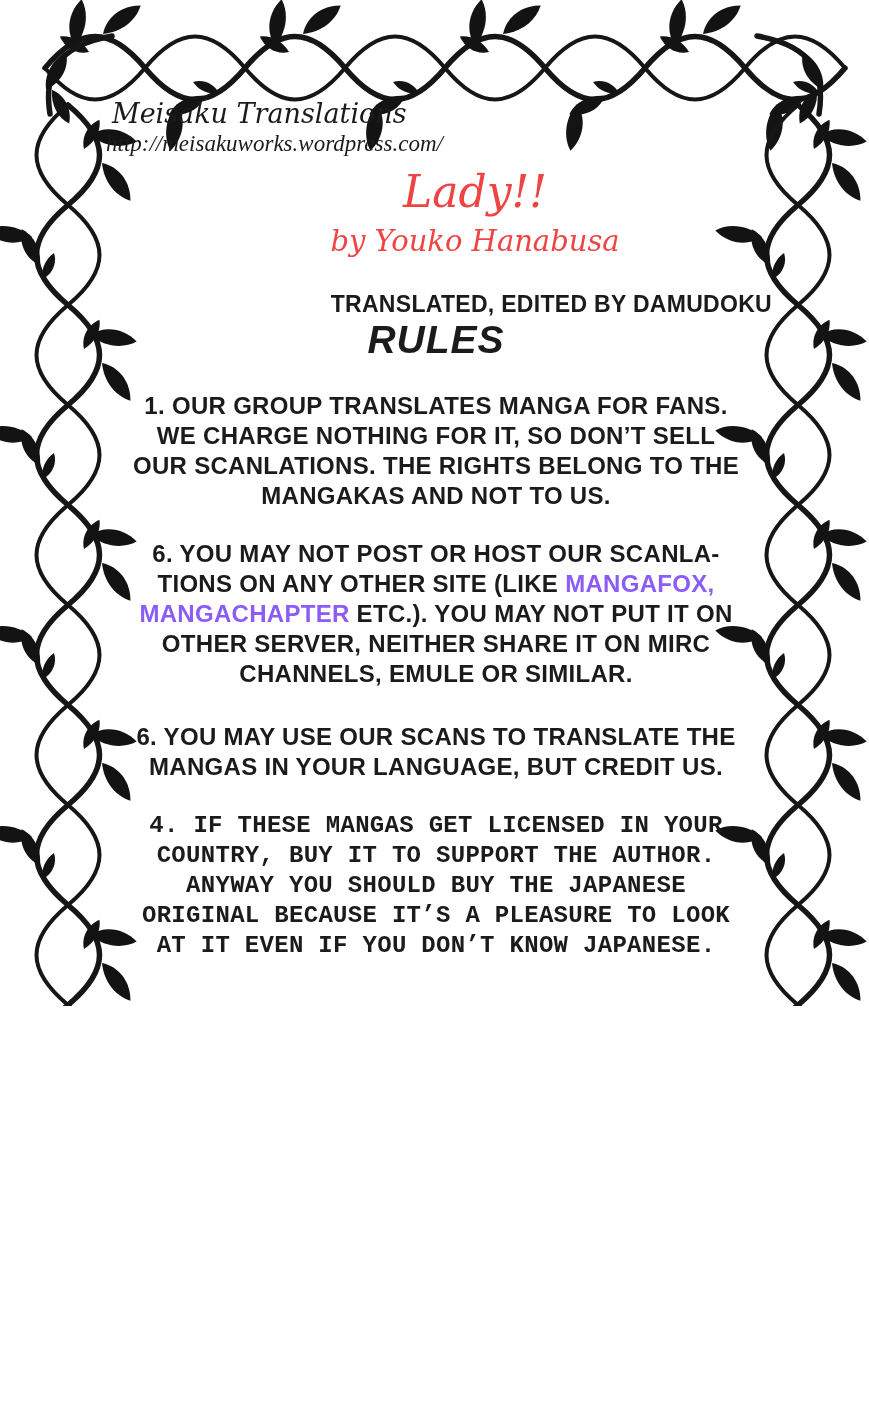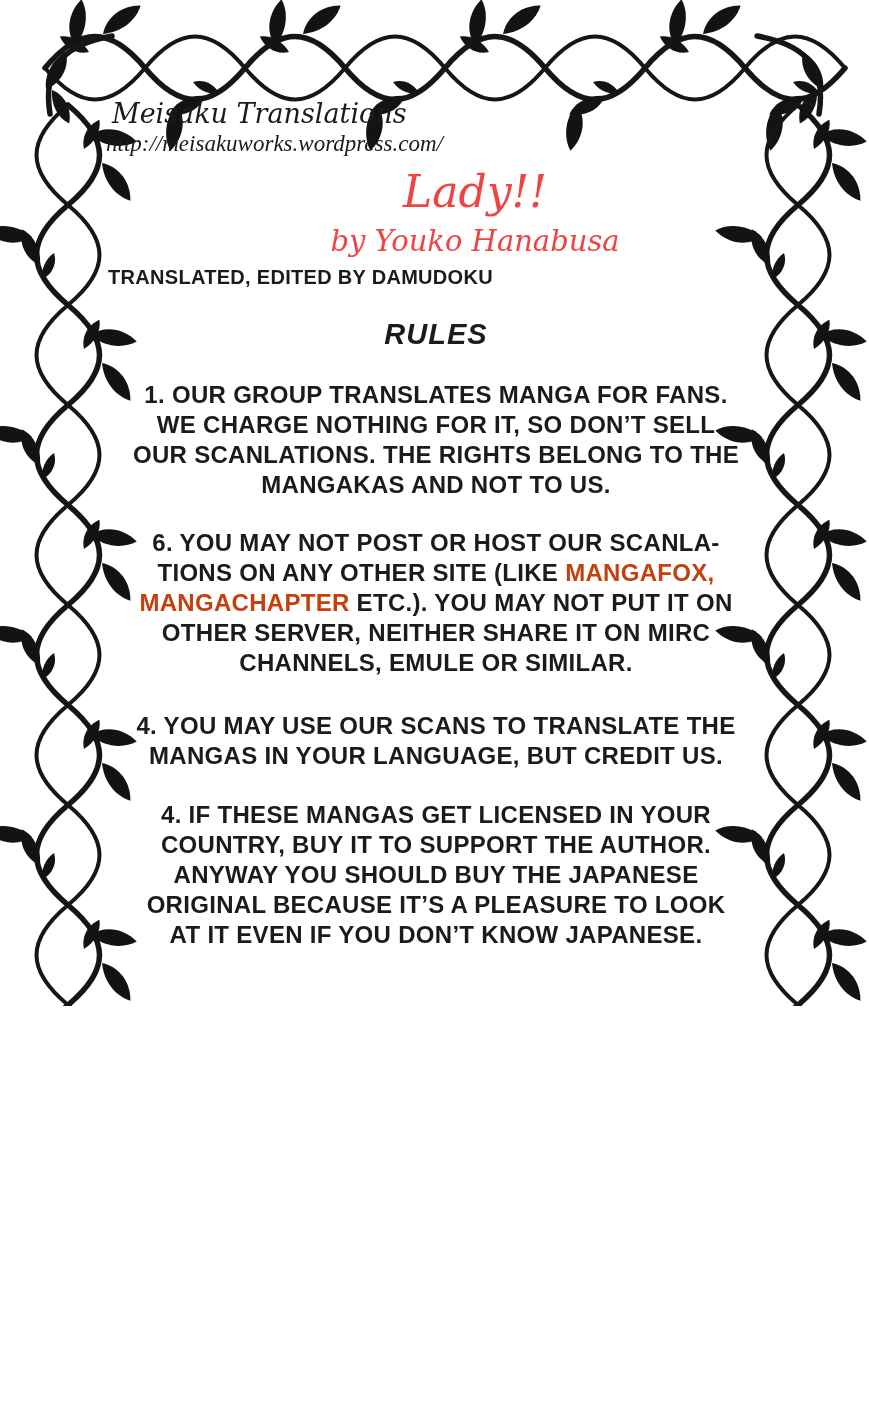--- a/index.html
+++ b/index.html
@@ -29,45 +29,44 @@
   .comic  { font-family:"Liberation Sans", sans-serif; font-weight:700; letter-spacing:0.3px; }
 
   .group-name { font-size:27px; line-height:31px; padding-left:12px; }
   .group-url  { font-size:23px; line-height:29px; padding-left:6px; }
 
   .title-block { text-align:center; padding-left:78px; margin-top:10px; color:#ef4444; }
   .manga-title  { font-size:44px; line-height:48px; }
   .manga-byline { font-size:29px; line-height:50px; }
 
   .volume { text-align:center; font-size:27px; margin-top:44px; }
-  .staff  { text-align:left; font-size:20px; padding-left:8px; }
+  .staff  { text-align:right; font-size:23px; margin-top:25px; padding-left:8px; }
 
   .multiline { white-space:pre-line; }
   .warning {
     text-align:center;
     font-size:26px; line-height:31px;
     margin-top:27px;
     color:#e03c42;
   }
   .rules-heading {
     text-align:center;
-    font-size:29px;
+    font-size:39px;
     font-style:italic;
     letter-spacing:1px;
-    margin-top:29px;
   }
   .rule {
     text-align:center;
     font-size:24px; line-height:30px;
     margin-top:29px;
   }
   .rule-2 { margin-top:28px; }
   .rule-3 { margin-top:33px; }
-  .rule-4 { margin-top:29px; }
-  .red-word { color:#c2410c; }
+  .rule-4 { margin-top:29px;font-family:Liberation Mono, monospace; }
+  .red-word { color:#8b5cf6; }
 </style>
 </head>
 <body>
 
 <div class="page">
 
   <svg class="vines" width="869" height="1403" viewBox="0 0 869 1403" aria-hidden="true">
     <defs>
       <path id="leaf" class="leaf-fill" d="M0,0 C5,-17 22,-27 40,-25 C34,-10 18,0 0,0 Z"></path>
       <g id="seg">
@@ -139,21 +138,21 @@
 WE CHARGE NOTHING FOR IT, SO DON’T SELL
 OUR SCANLATIONS. THE RIGHTS BELONG TO THE
 MANGAKAS AND NOT TO US.</div>
 
     <div class="comic rule rule-2 multiline"><span>6. YOU MAY NOT POST OR HOST OUR SCANLA-
 TIONS ON ANY OTHER SITE (LIKE </span><span class="red-word">MANGAFOX,</span><span>
 </span><span class="red-word">MANGACHAPTER</span><span> ETC.). YOU MAY NOT PUT IT ON
 OTHER SERVER, NEITHER SHARE IT ON MIRC
 CHANNELS, EMULE OR SIMILAR.</span></div>
 
-    <div class="comic rule rule-3 multiline">4. YOU MAY USE OUR SCANS TO TRANSLATE THE
+    <div class="comic rule rule-3 multiline">6. YOU MAY USE OUR SCANS TO TRANSLATE THE
 MANGAS IN YOUR LANGUAGE, BUT CREDIT US.</div>
 
     <div class="comic rule rule-4 multiline">4. IF THESE MANGAS GET LICENSED IN YOUR
 COUNTRY, BUY IT TO SUPPORT THE AUTHOR.
 ANYWAY YOU SHOULD BUY THE JAPANESE
 ORIGINAL BECAUSE IT’S A PLEASURE TO LOOK
 AT IT EVEN IF YOU DON’T KNOW JAPANESE.</div>
 
   </div>
 </div>

